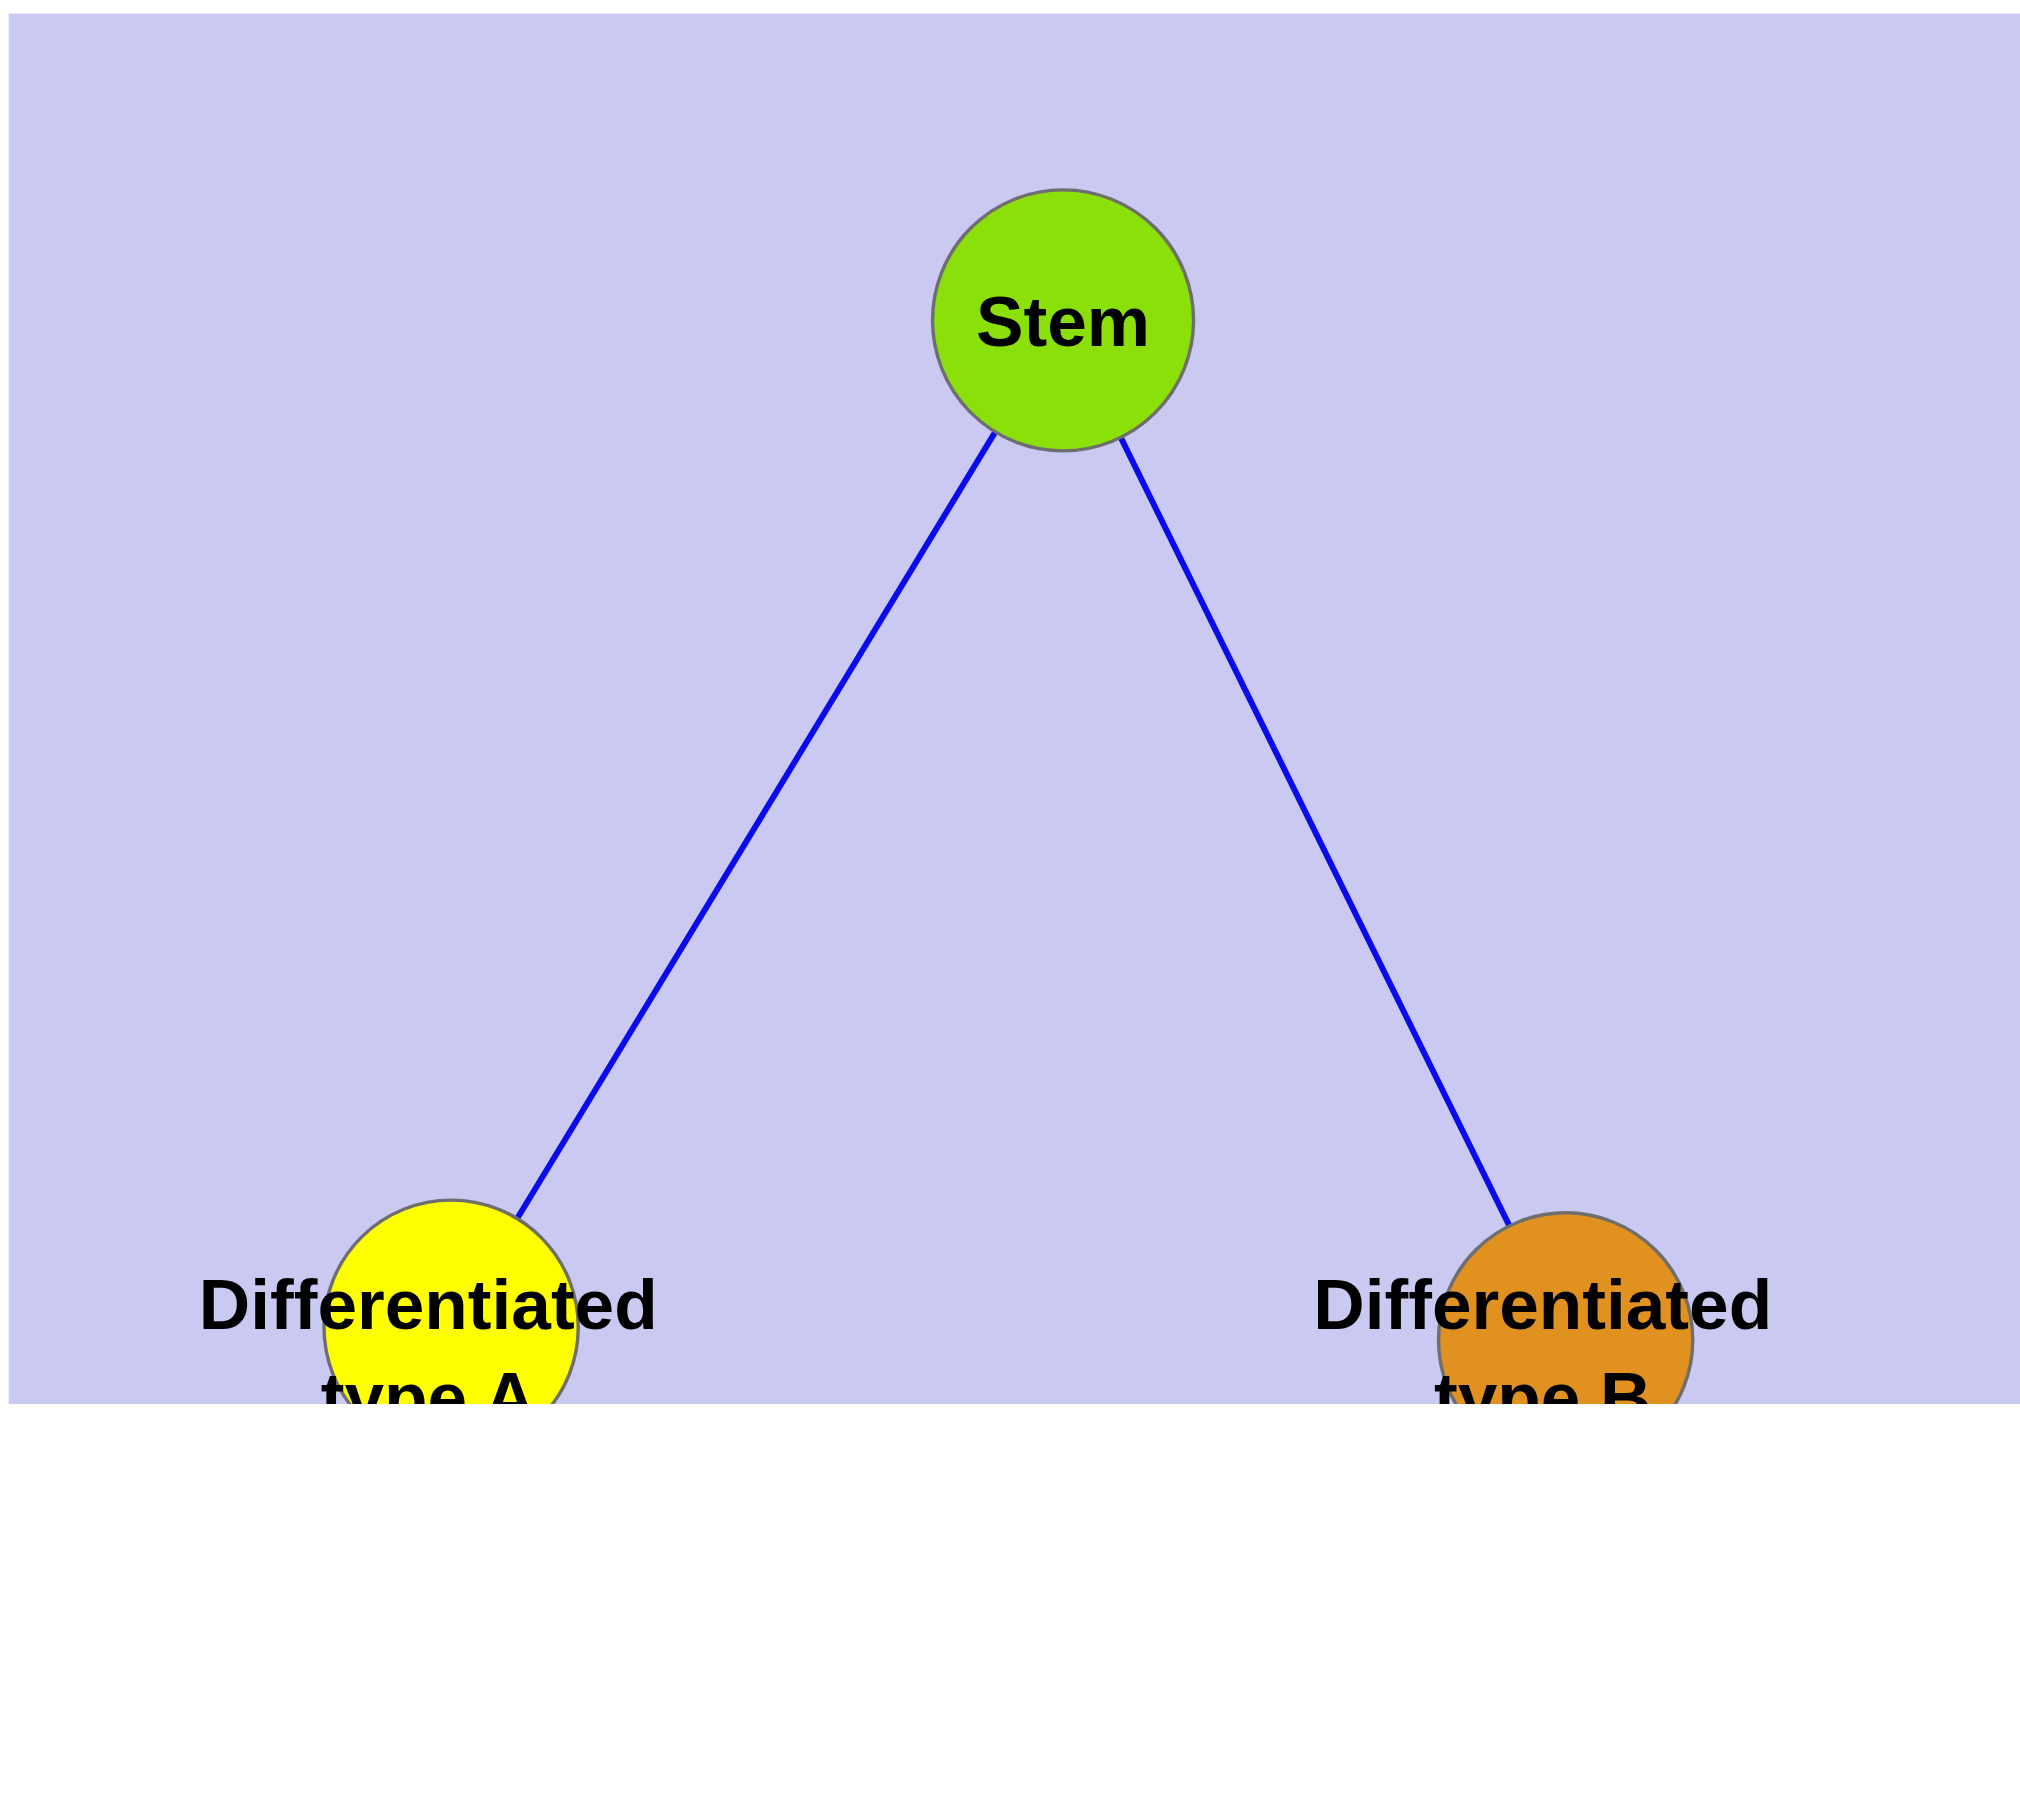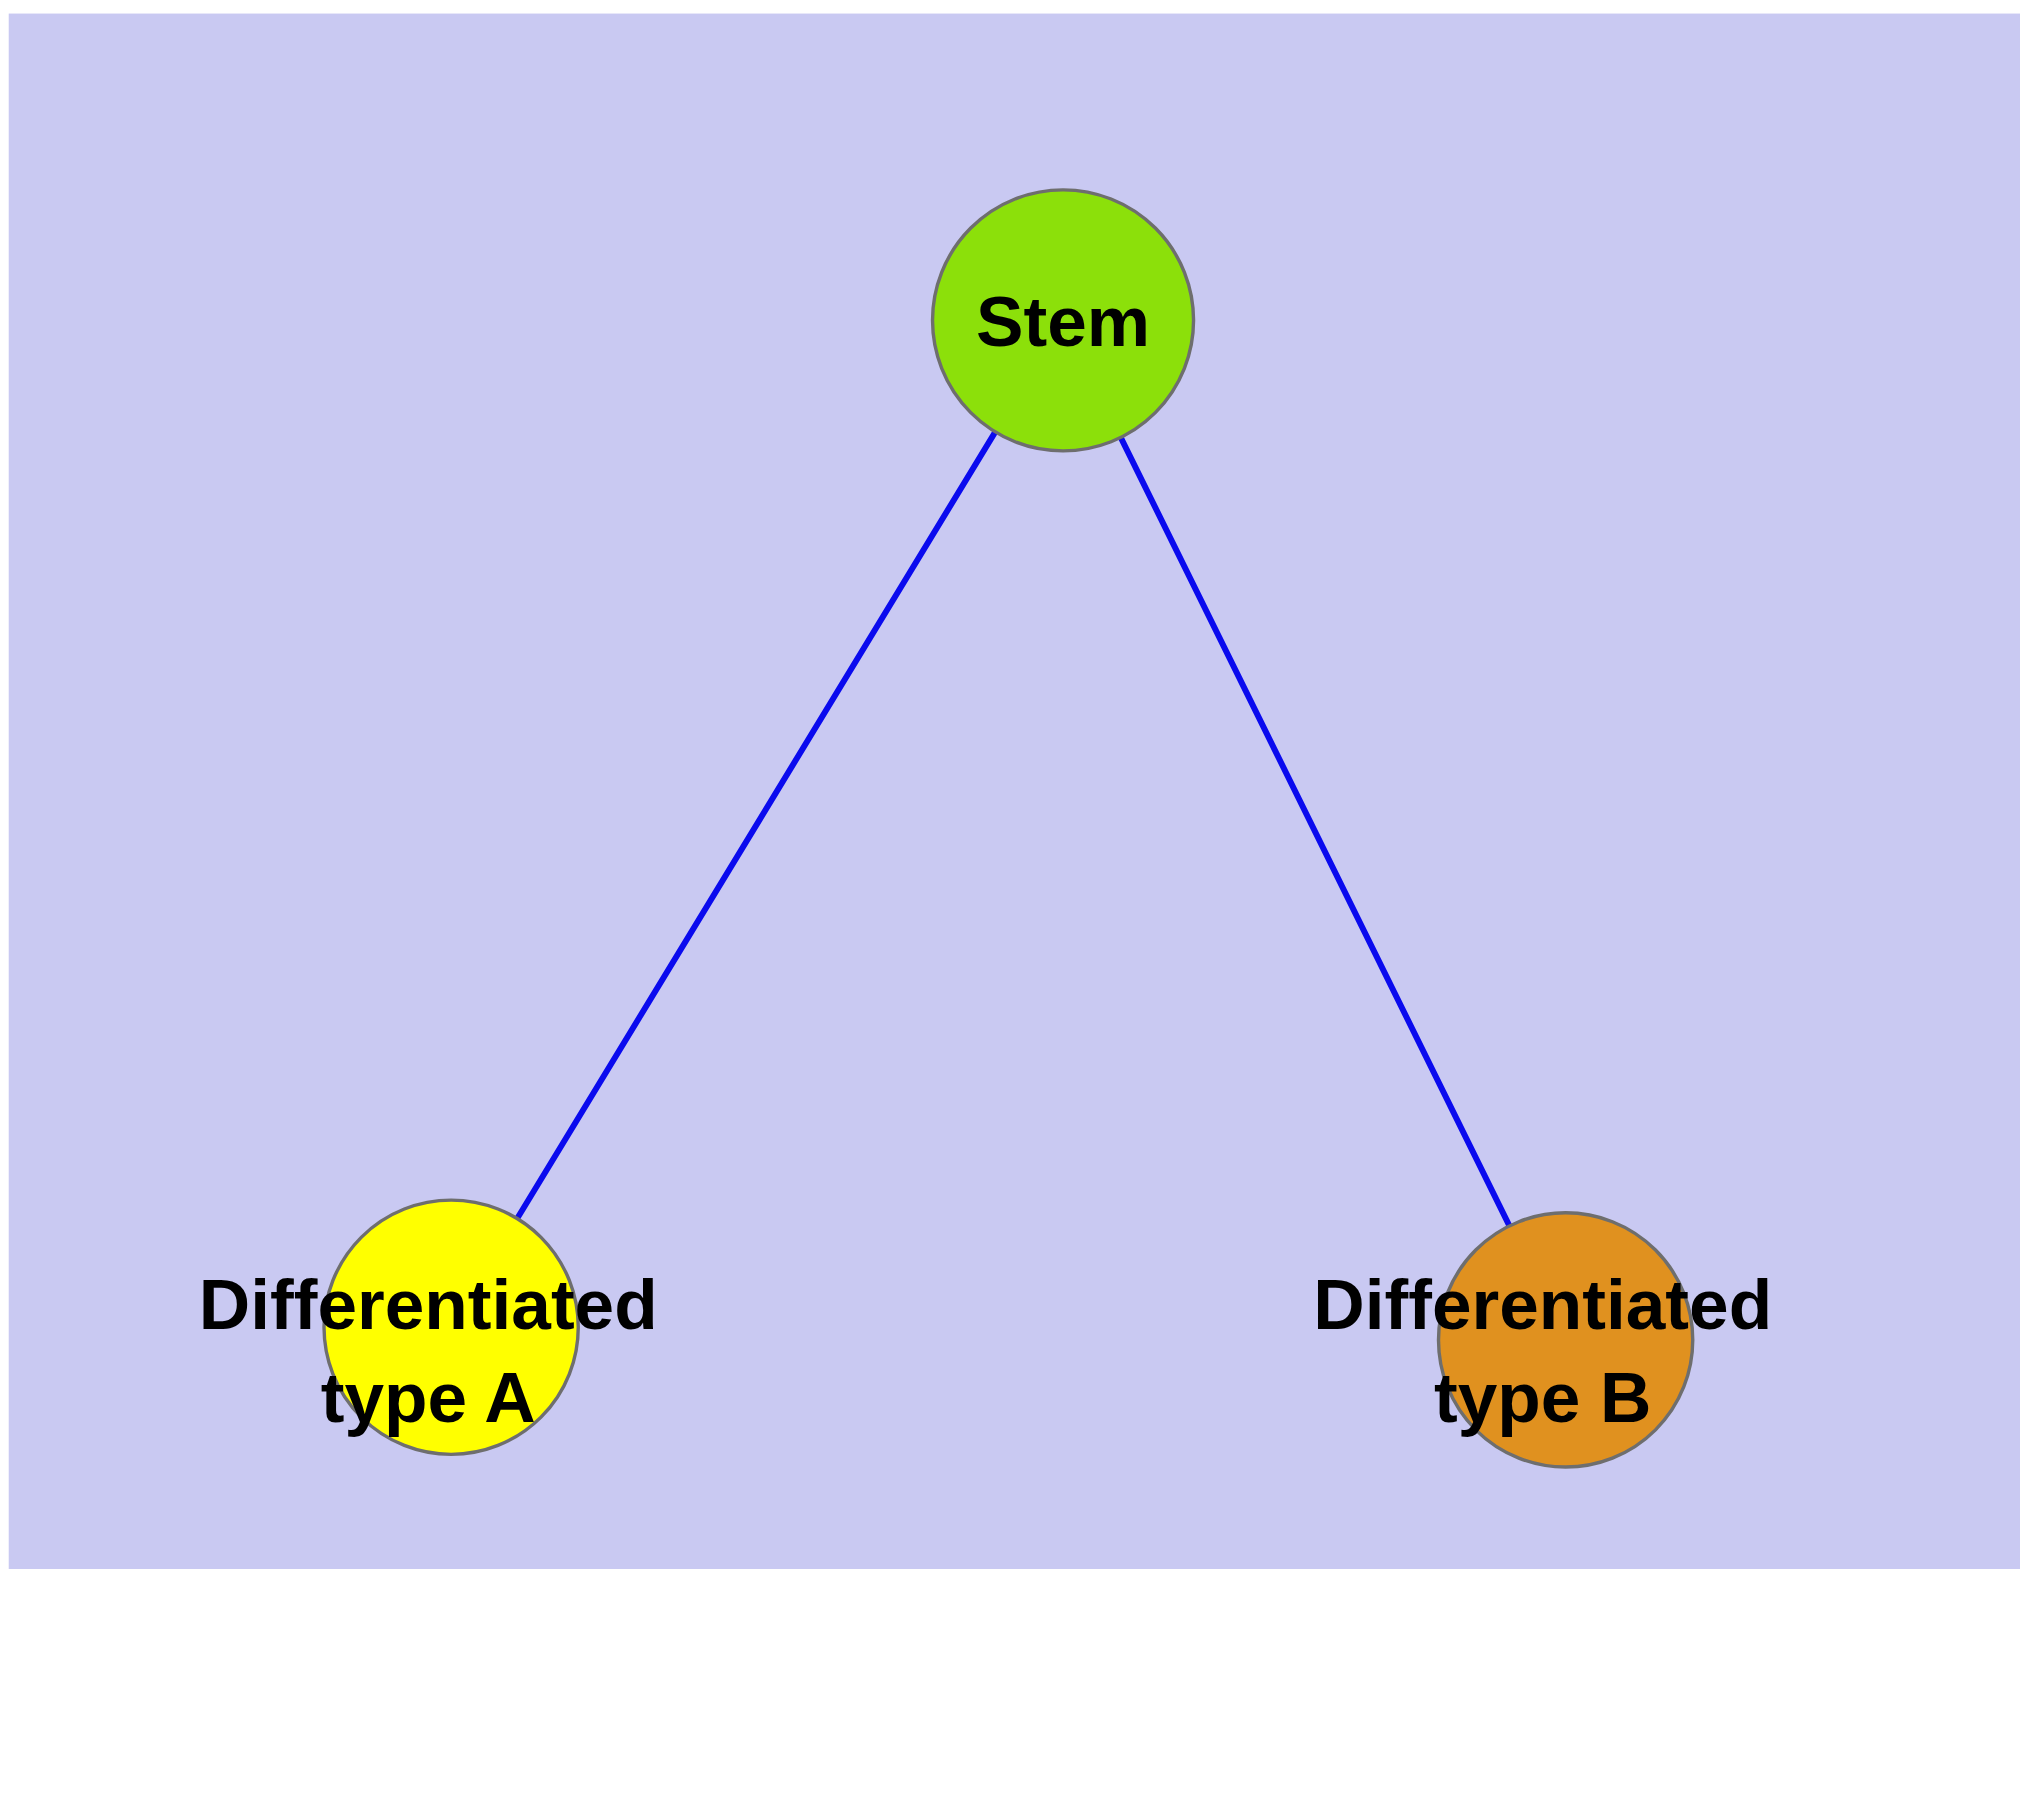--- a/index.html
+++ b/index.html
@@ -4,21 +4,21 @@
 <style>
   html, body {
     margin: 0;
     padding: 0;
     background: #ffffff;
     font-family: "Liberation Sans", sans-serif;
   }
   .canvas-wrap {
     position: relative;
     width: 2021px;
-    height: 1569px;
+    height: 1404px;
     background: #ffffff;
     overflow: hidden;
   }
   svg.diagram {
     display: block;
     width: 2021px;
     height: 1812px;
   }
   .node-circle {
     stroke: #6e6e6e;

